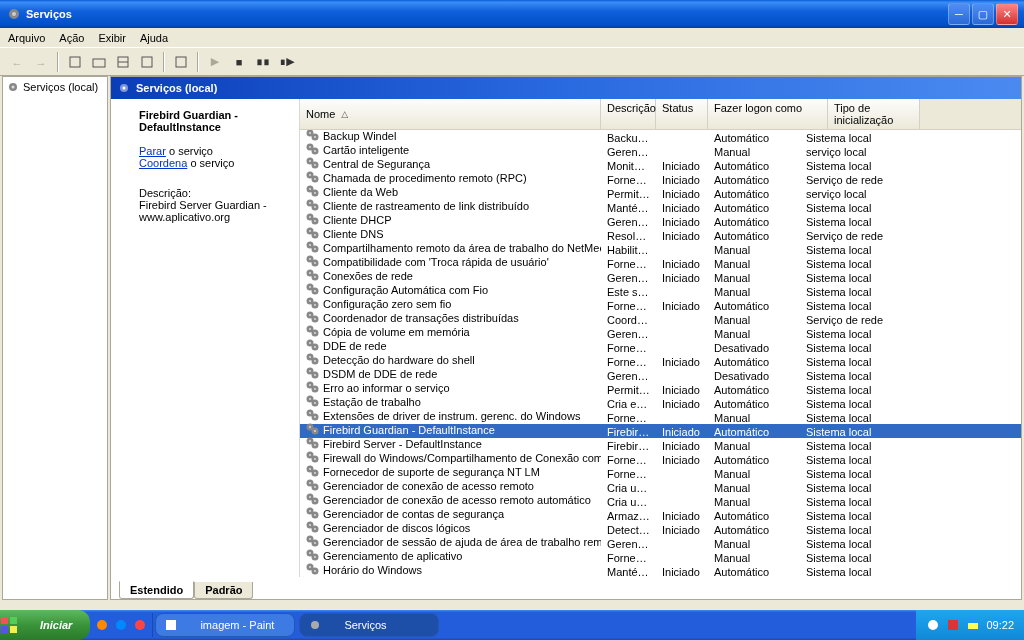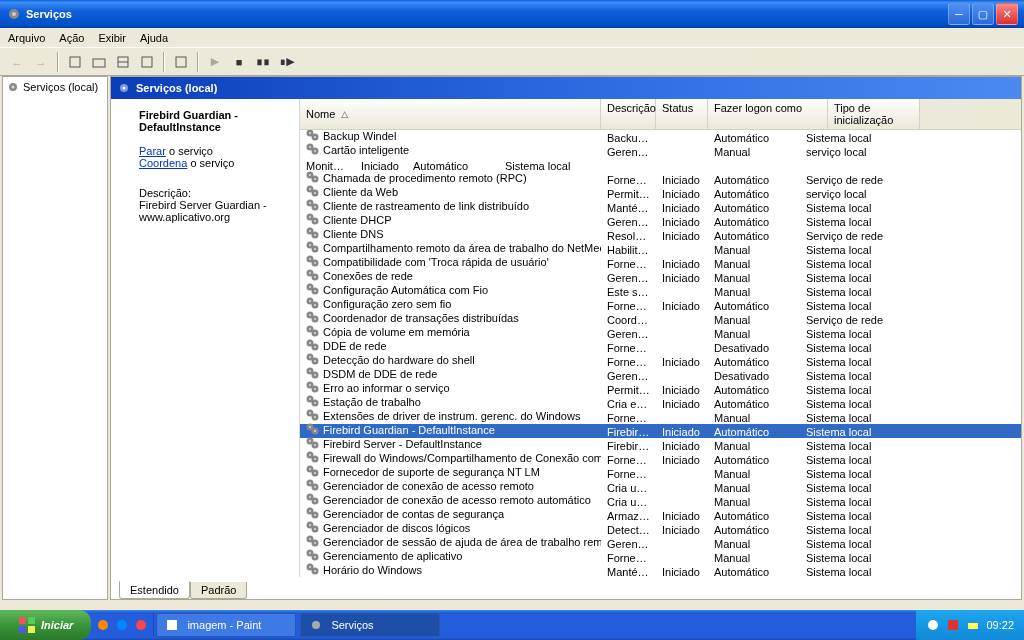--- a/index.html
+++ b/index.html
@@ -37,26 +37,26 @@
 .row.selected { background:#316ac5; color:#fff; }
 .row.selected .svc-name { color:#fff; }
 .cell { padding:0 6px; white-space:nowrap; overflow:hidden; text-overflow:ellipsis; }
 .c-name { width:301px; display:flex; align-items:center; gap:3px; }
 .c-desc { width:55px; }
 .c-status { width:52px; }
 .c-start { width:92px; }
 .c-logon { width:120px; }
 .gh.c-name{width:301px}.gh.c-desc{width:55px}.gh.c-status{width:52px}.gh.c-start{width:92px}.gh.c-logon{width:120px}
 .gear { width:14px; height:14px; flex-shrink:0; }
-.tabs { height:22px; display:flex; align-items:flex-end; padding-left:8px; gap:-1px; }
+.tabs { height:22px; display:flex; align-items:flex-end; padding-left:8px; gap:-1px;font-weight:bold; }
 .tab { padding:2px 10px; border:1px solid #aca899; border-top:none; background:#ece9d8; position:relative; border-radius:0 0 3px 3px; }
 .tab.active { background:#fff; border-top:1px solid #fff; margin-top:-1px; }
 .taskbar { position:absolute; bottom:0; left:0; right:0; height:30px; background:linear-gradient(#3b8cf0,#245ddb 8%,#245ddb 92%,#1a4ab0); display:flex; align-items:center; }
-.start-btn { height:30px; background:linear-gradient(#5eb85e,#3a943a 50%,#2a7a2a); color:#fff; font-weight:bold; font-style:italic; padding:0 18px 0 18px; display:flex; align-items:center; gap:5px; border-radius:0 12px 12px 0; font-size:13px; }
-.tb-item { height:24px; background:#3d7ae4; border:1px solid #2456b8; border-radius:2px; margin:0 2px; padding:0 8px; display:flex; align-items:center; gap:8px; color:#fff; min-width:140px; }
+.start-btn { height:30px; background:linear-gradient(#5eb85e,#3a943a 50%,#2a7a2a); color:#fff; font-weight:bold; font-style:italic; padding:0 18px 0 0; display:flex; align-items:center; gap:22px; border-radius:0 12px 12px 0; font-size:13px; }
+.tb-item { height:24px; background:#3d7ae4; border:1px solid #2456b8; border-radius:8px; margin:0 2px; padding:0 8px; display:flex; align-items:center; gap:22px; color:#fff; min-width:140px; }
 .tb-item.active { background:#1e4fa8; }
 .ql { height:24px; padding:0 4px; display:flex; align-items:center; gap:3px; border-right:1px solid #1a4ab0; }
 .tray { margin-left:auto; height:30px; background:linear-gradient(#1ea6f0,#1088d8); padding:0 10px; display:flex; align-items:center; gap:6px; color:#fff; }
 .svc-name { color:#000; }
 .gh .sort-arrow { font-size:9px; color:#555; margin-left:3px; }
 </style>
 </head>
 <body>
 
 <div class="titlebar">
@@ -191,20 +191,33 @@
                     </g>
                   </svg></span>
                 <span class="svc-name">Cartão inteligente</span>
               </div>
               <div class="cell c-desc">Gerencia ...</div>
               <div class="cell c-status"></div>
               <div class="cell c-start">Manual</div>
               <div class="cell c-logon">serviço local</div>
             </div>
             <div class="row">
+              <div class="cell c-name">
+                <span><svg class="gear" viewBox="0 0 14 14">
+                    <g fill="#888">
+                      <circle cx="4" cy="5" r="3.5"></circle>
+                      <circle cx="9" cy="9" r="3.5"></circle>
+                    </g>
+                    <g fill="#ddd">
+                      <circle cx="4" cy="5" r="1"></circle>
+                      <circle cx="9" cy="9" r="1"></circle>
+                    </g>
+                  </svg></span>
+                <span class="svc-name">Central de Segurança</span>
+              </div>
               <div class="cell c-desc">Monitora ...</div>
               <div class="cell c-status">Iniciado</div>
               <div class="cell c-start">Automático</div>
               <div class="cell c-logon">Sistema local</div>
             </div>
             <div class="row">
               <div class="cell c-name">
                 <span><svg class="gear" viewBox="0 0 14 14">
                     <g fill="#888">
                       <circle cx="4" cy="5" r="3.5"></circle>

